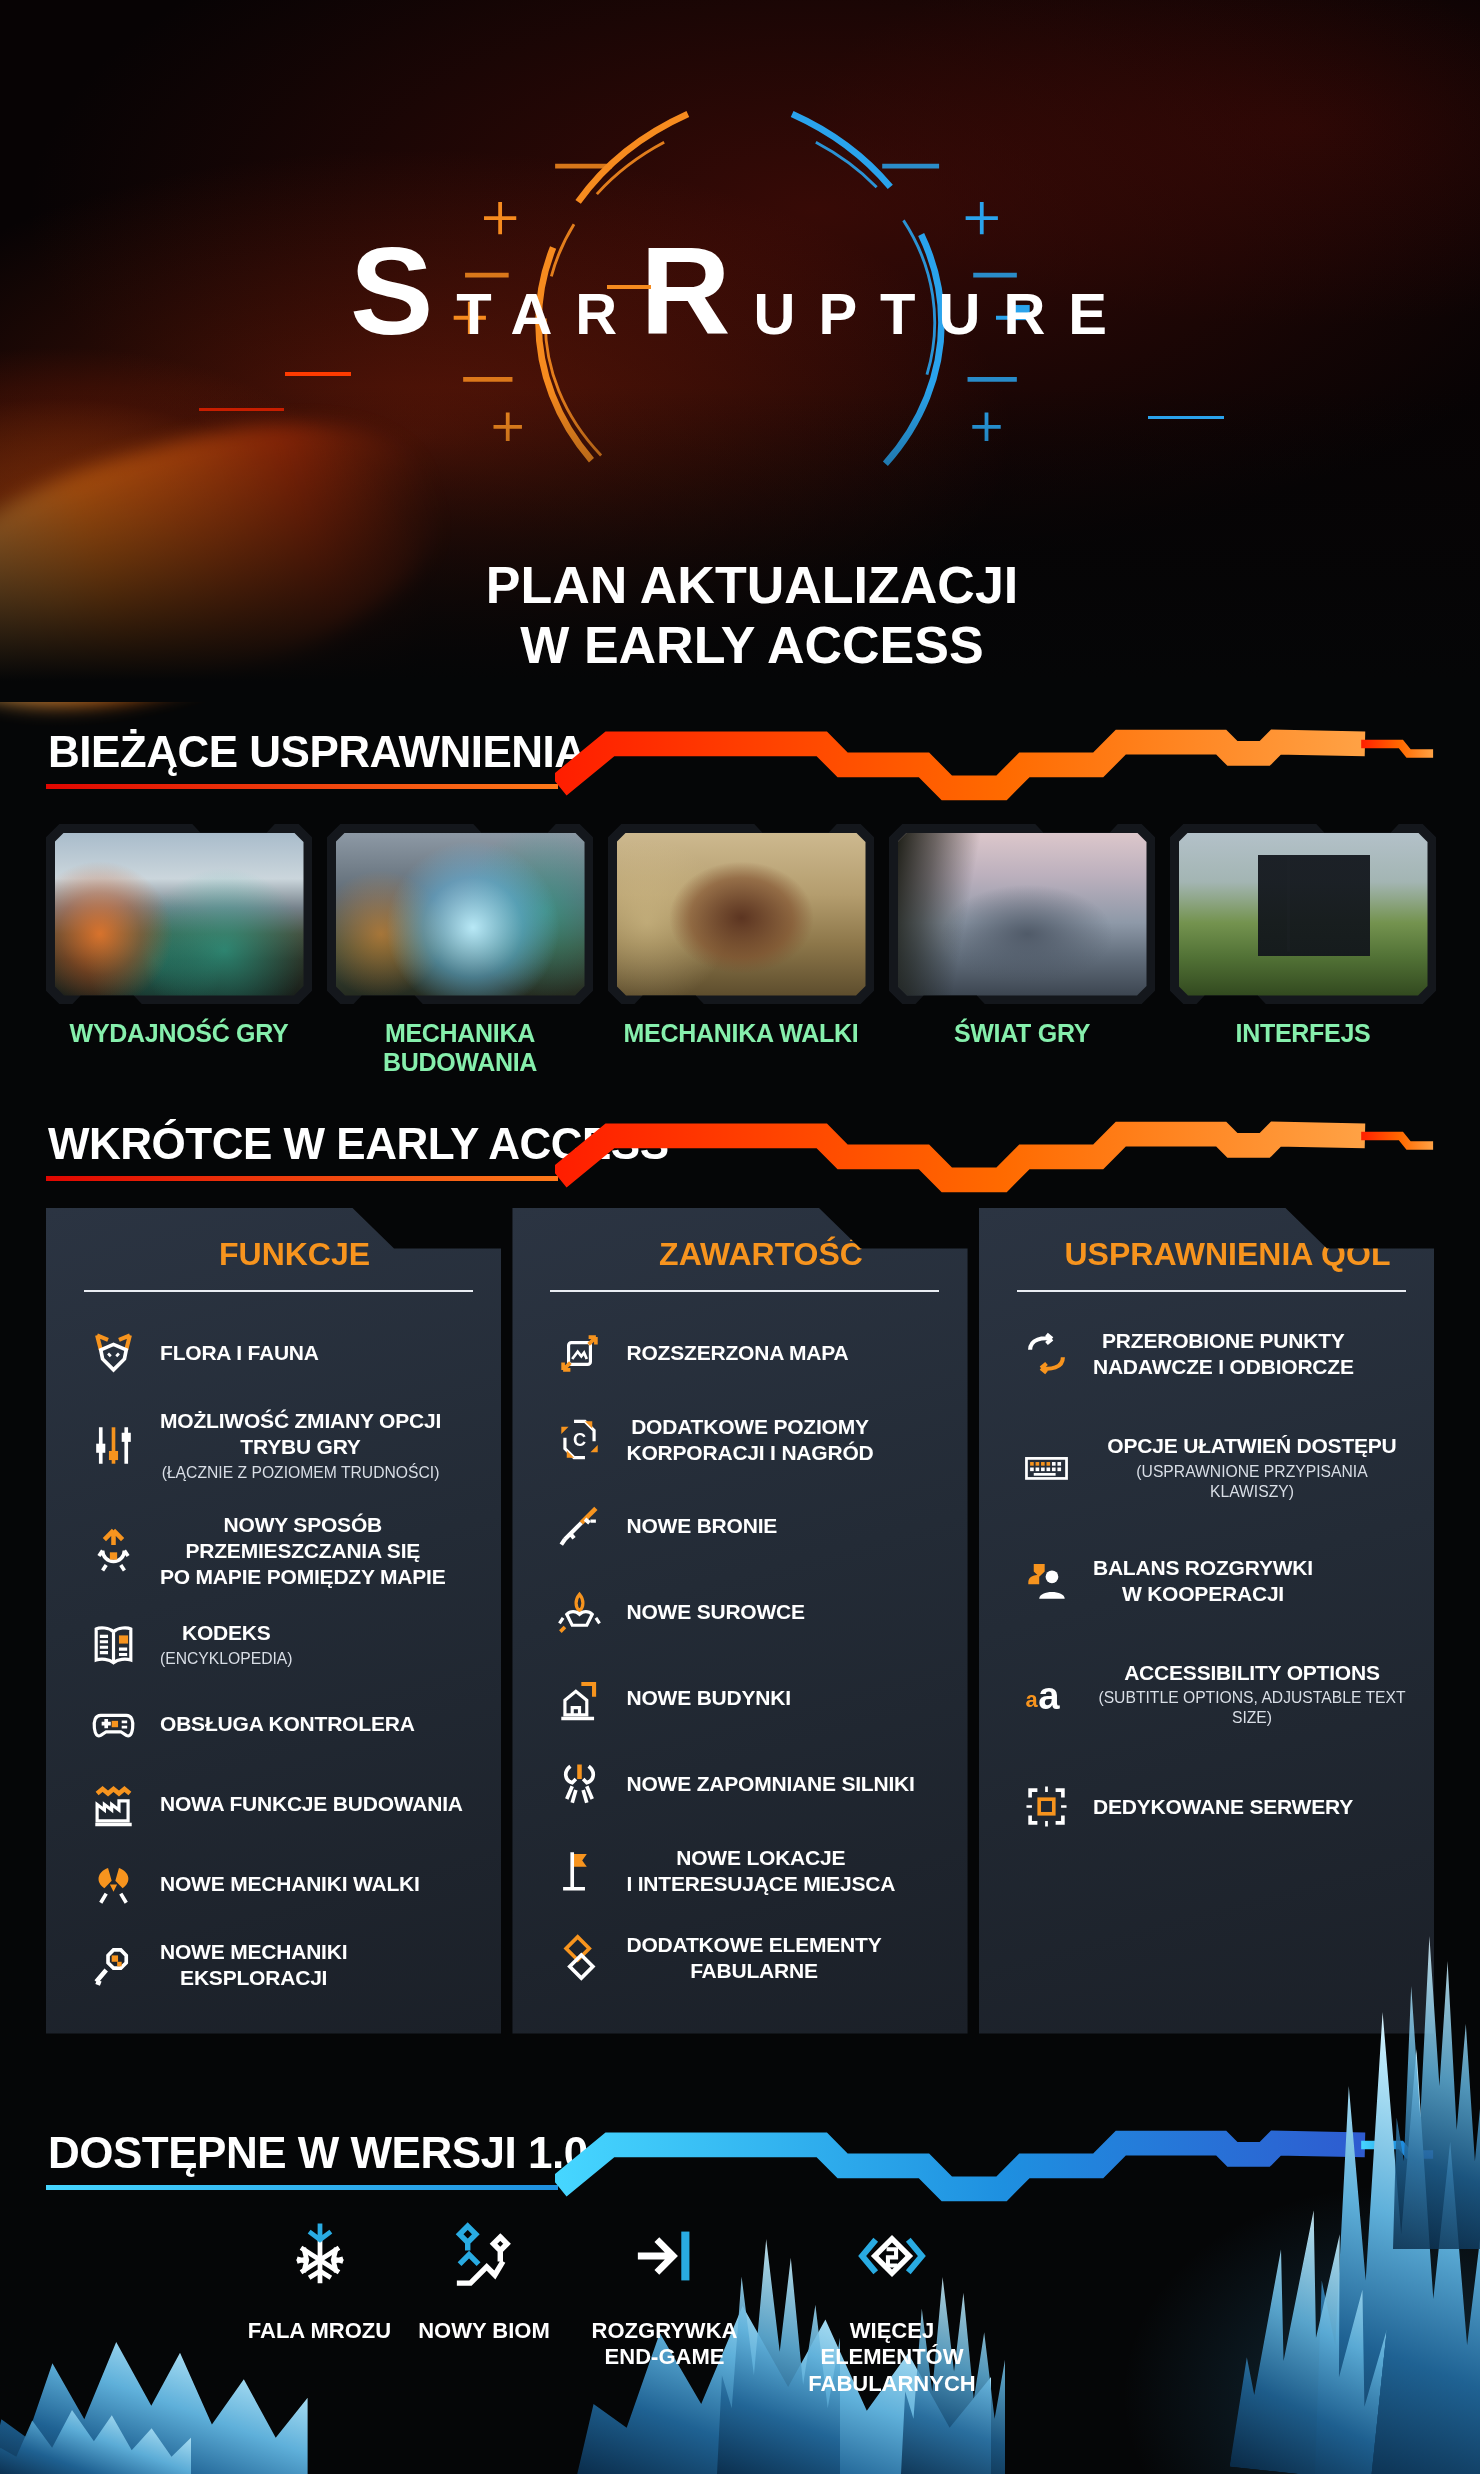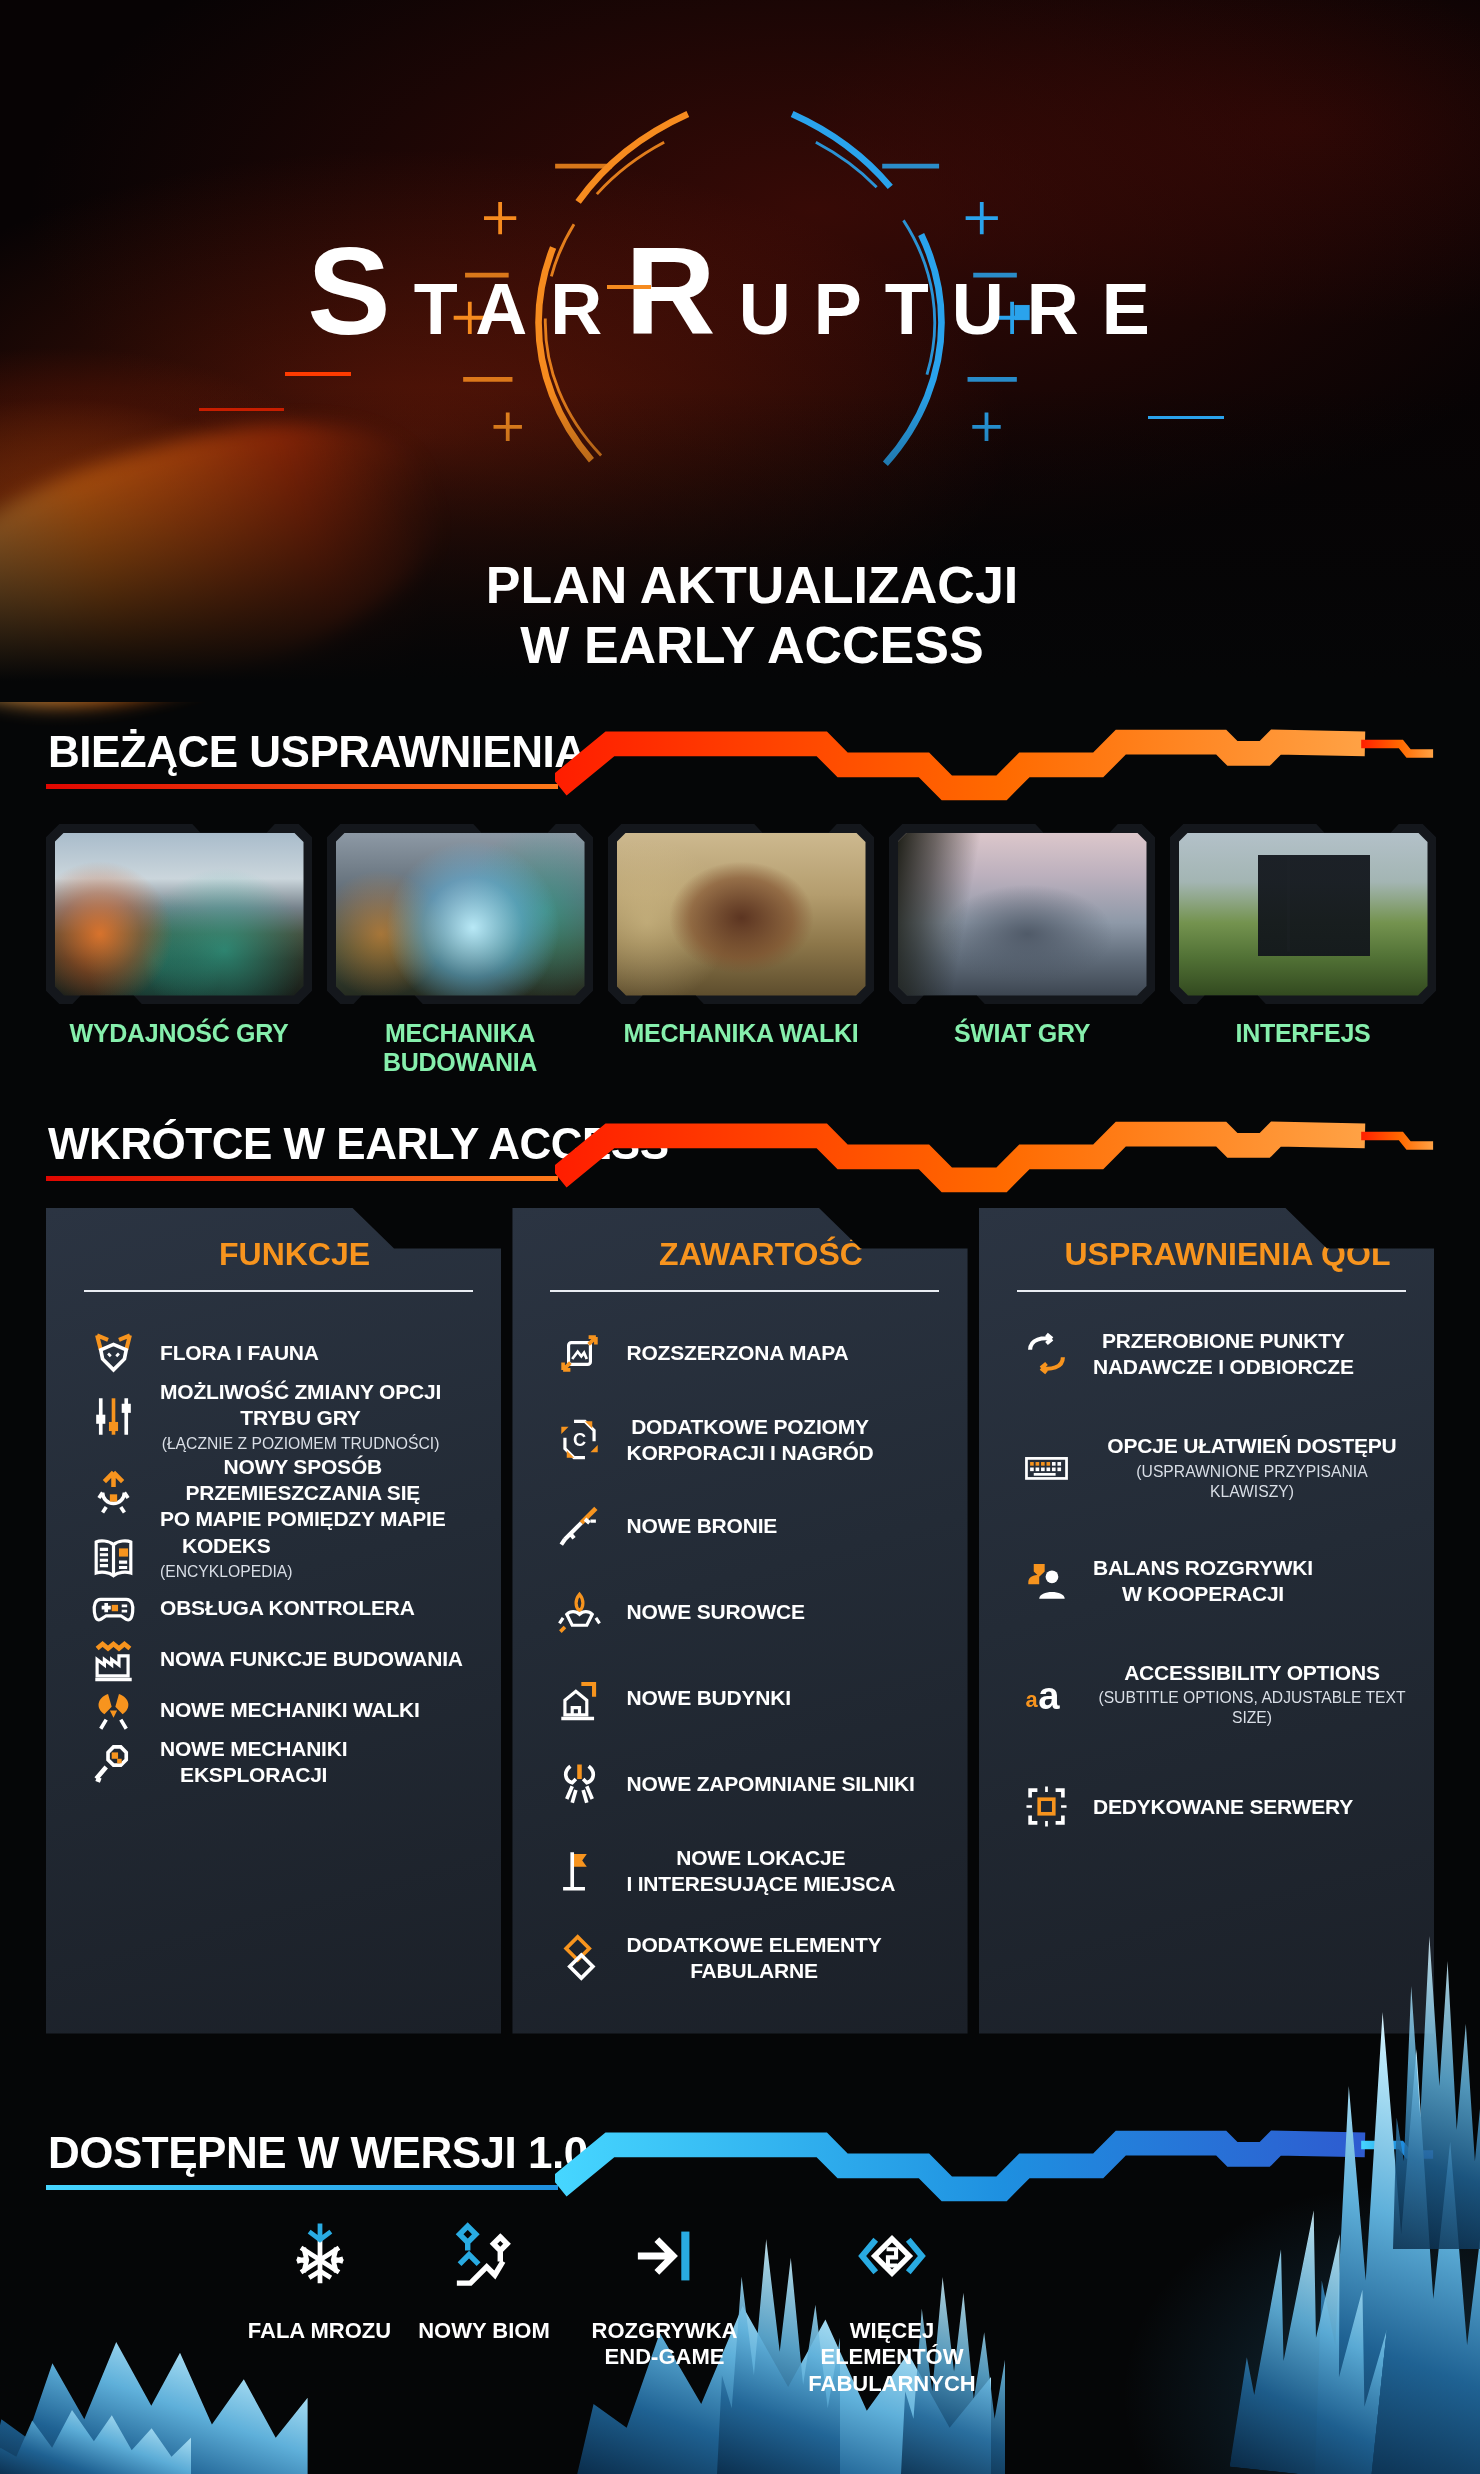--- a/index.html
+++ b/index.html
@@ -15,21 +15,21 @@
       #070304;}
   .hero::after{content:"";position:absolute;inset:0;
       background:linear-gradient(180deg, rgba(5,6,7,0) 55%, #050607 97%);}
   .lava{position:absolute;left:-85px;top:446px;width:531px;height:237px;transform:rotate(-16deg);
       background:linear-gradient(90deg,#ffc76a,#ff7a12 35%,#b03007 75%,rgba(80,15,3,0));
       border-radius:45%;filter:blur(9.5px);opacity:.8;}
   .arcs{position:absolute;left:351px;top:76px;width:778px;height:493px;}
   .logo{position:absolute;top:220px;left:0;width:1480px;text-align:center;z-index:3;
       letter-spacing:23px;font-weight:700;white-space:nowrap;}
   .logo .lg{font-size:125px;line-height:142px;}
-  .logo .sm{font-size:72px;line-height:142px;}
+  .logo .sm{font-size:58px;line-height:142px;}
   .gl{position:absolute;z-index:4;height:3.8px;}
   .gl1{left:285px;top:372px;width:66px;background:#ff3b00;}
   .gl2{left:199px;top:408px;width:85px;height:2.8px;background:#c81e00;}
   .gl3{left:1148px;top:416px;width:76px;background:#2aa3ec;height:2.8px;}
   .gl4{left:607px;top:285px;width:44px;background:#f68b1f;}
   .page-title{position:absolute;top:543px;left:0;width:1480px;margin:12px;z-index:3;
       text-align:center;font-size:52px;line-height:60px;font-weight:700;letter-spacing:0;
       white-space:pre-line;}
   
   .sec{position:absolute;left:0;width:1480px;}
@@ -76,21 +76,21 @@
   .thumb figcaption{margin-top:15px;text-align:center;font-size:25px;font-weight:700;
       color:#86efac;letter-spacing:-0.3px;}
   
   .panels{display:flex;gap:11.4px;padding:8.5px 46px 0 46px;}
   .panel{position:relative;width:520px;height:826px;box-sizing:border-box;
     background:linear-gradient(165deg,#2b3442 0%,#232b36 45%,#1b2028 100%);
     clip-path:polygon(0 0,306px 0,348px 41px,100% 41px,100% 100%,0 100%);text-align:center;}
   .panel h3{margin:28.5px 0 0 42px;font-size:32px;font-weight:700;color:#F7941E;letter-spacing:0;}
   .panel-line{margin:17px 28.5px 0 38px;height:1.9px;background:#e9edf3;}
   .items{display:flex;flex-direction:column;margin:36px 23px 0 42px;}
-  .col-funkcje{} .col-zawartosc{gap:35px;} .col-qol{gap:53px;}
+  .col-funkcje{gap:29px;} .col-zawartosc{gap:35px;} .col-qol{gap:53px;}
   .item{display:flex;align-items:center;gap:21px;}
   .ic{flex:0 0 51px;width:51px;height:51px;}
   .ic svg{width:51px;height:51px;display:block;}
   .txt .t{font-size:21px;line-height:26px;font-weight:700;white-space:pre-line;letter-spacing:-0.2px;}
   .txt .s{font-size:15.7px;line-height:20px;font-weight:400;color:#d9dee6;white-space:pre-line;margin-top:2.8px;}
   .txt .s:empty{display:none;}
   
   .v1-items{position:relative;height:228px;margin-top:9.5px;z-index:3;}
   .v1-item{position:absolute;top:0;text-align:center;}
   .v1-item .ic{display:inline-block;width:76px;height:76px;}

